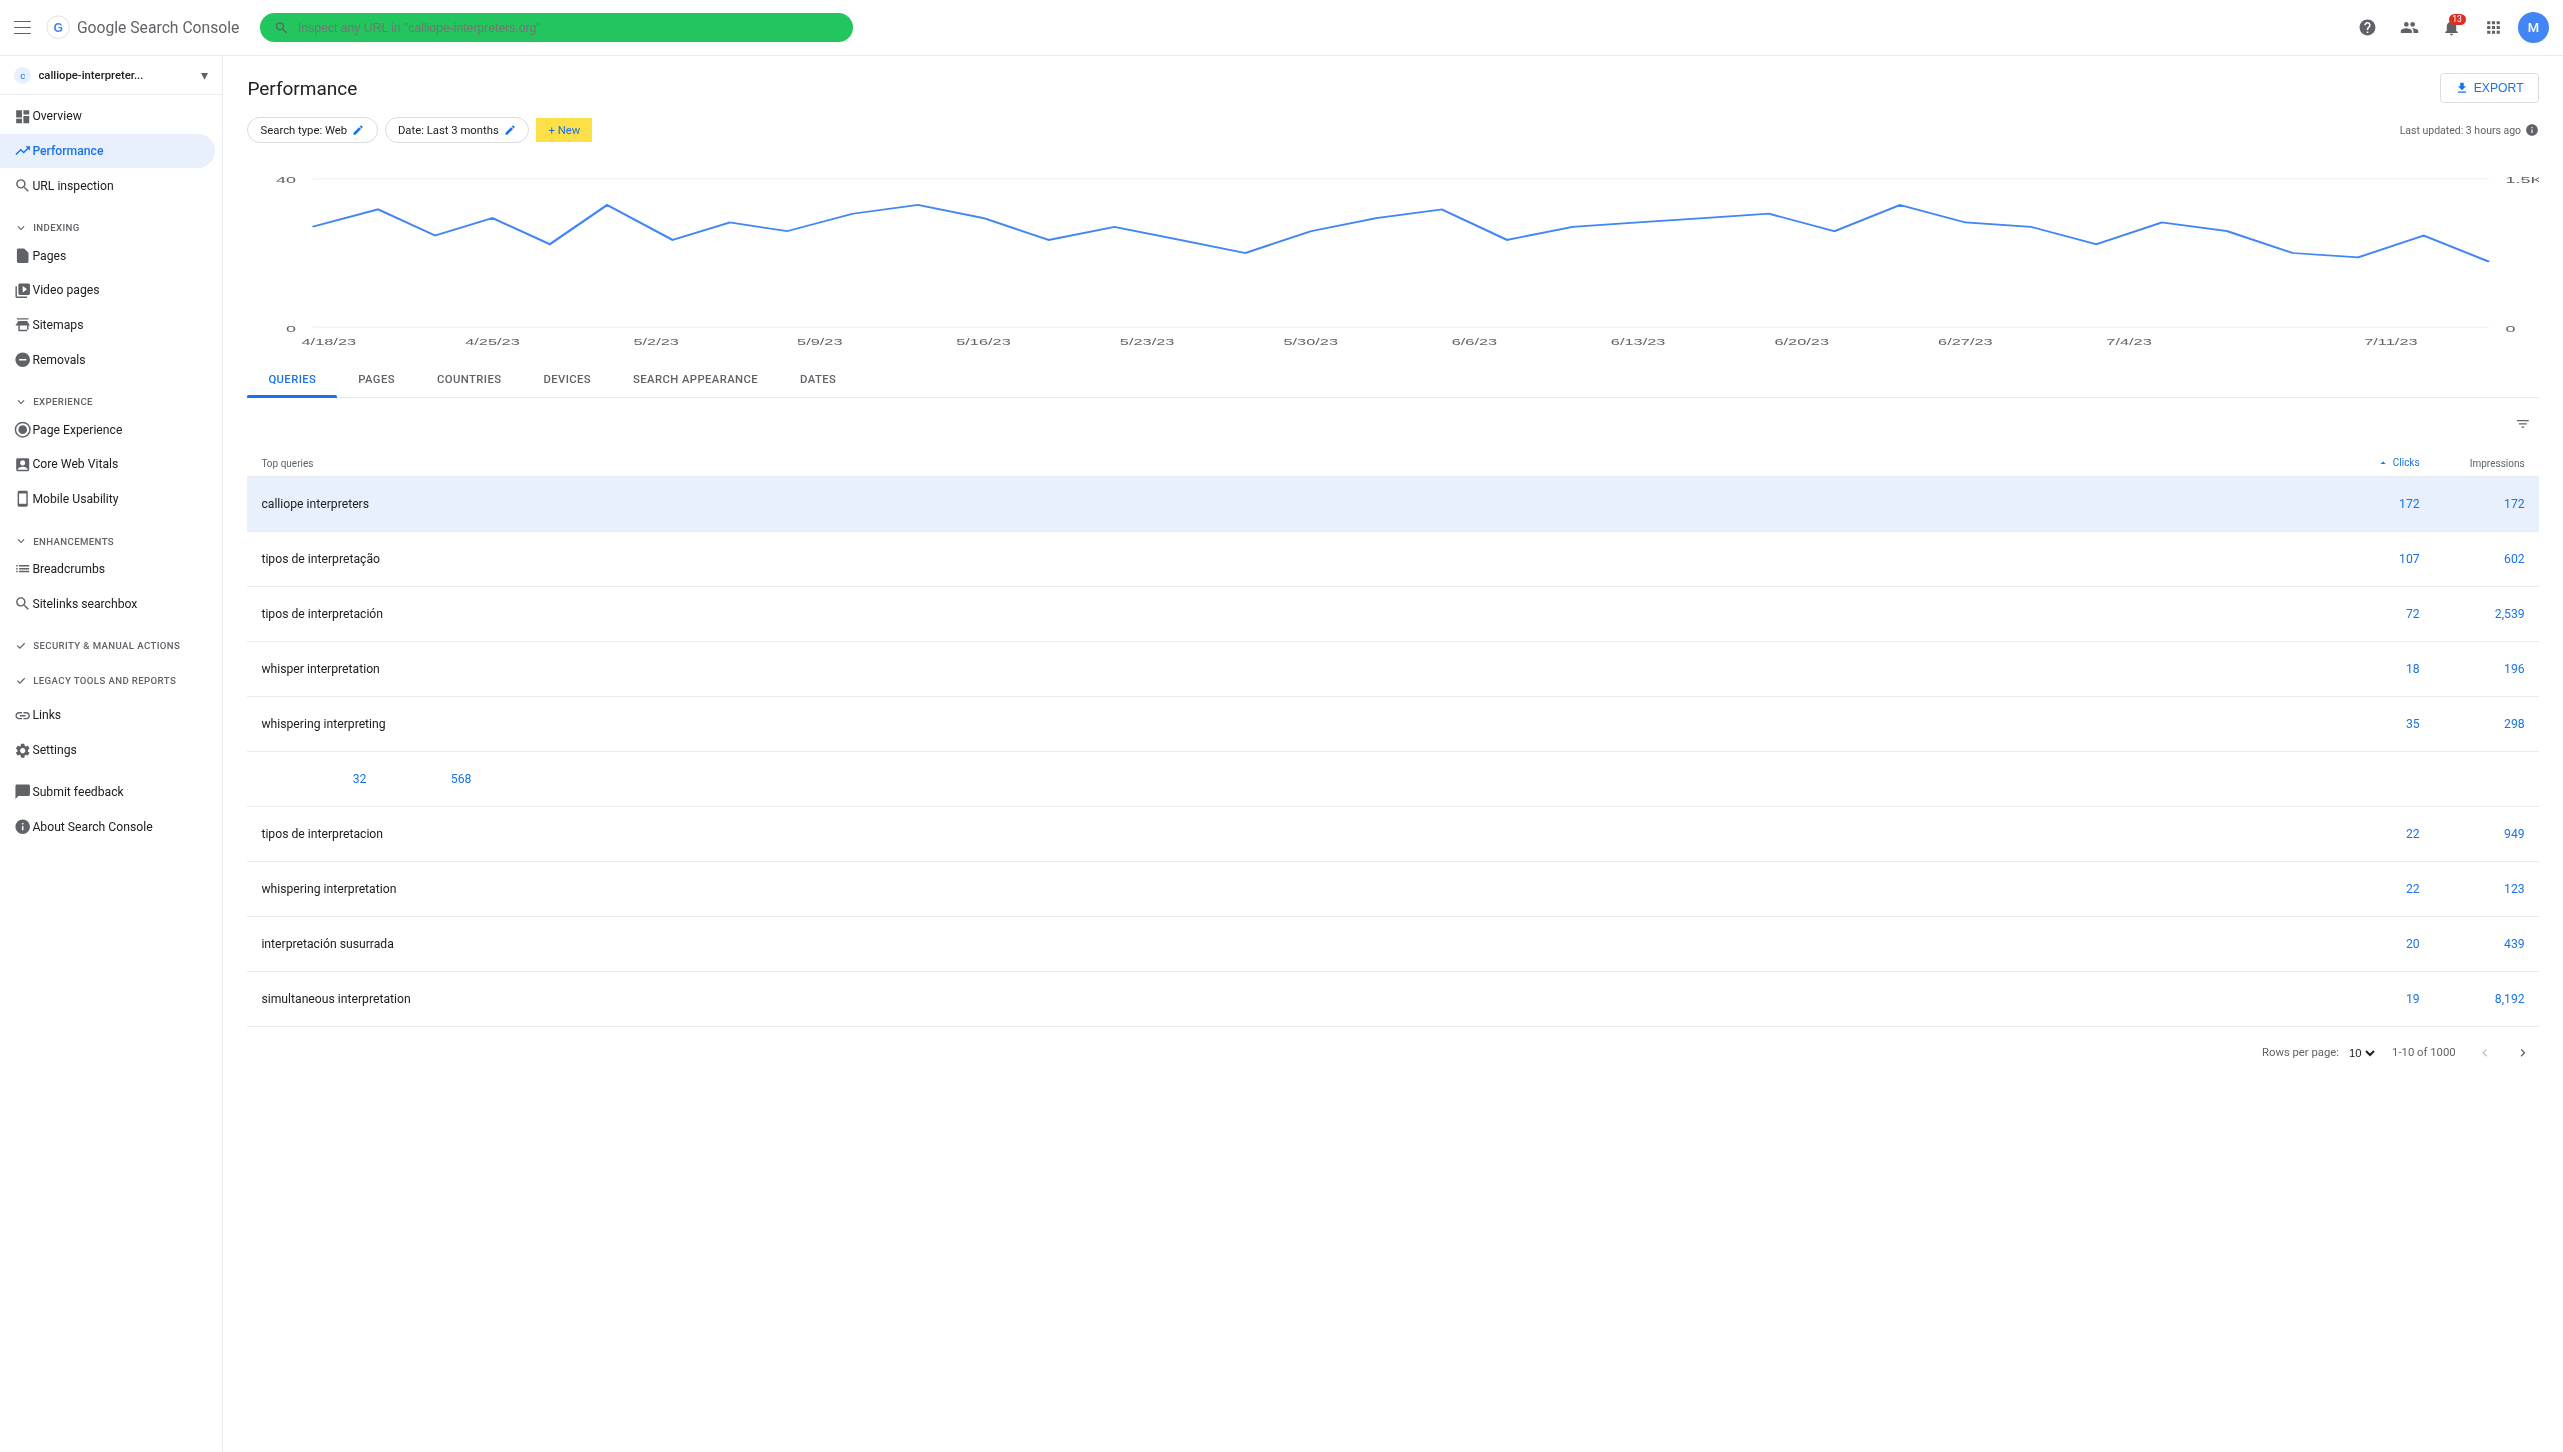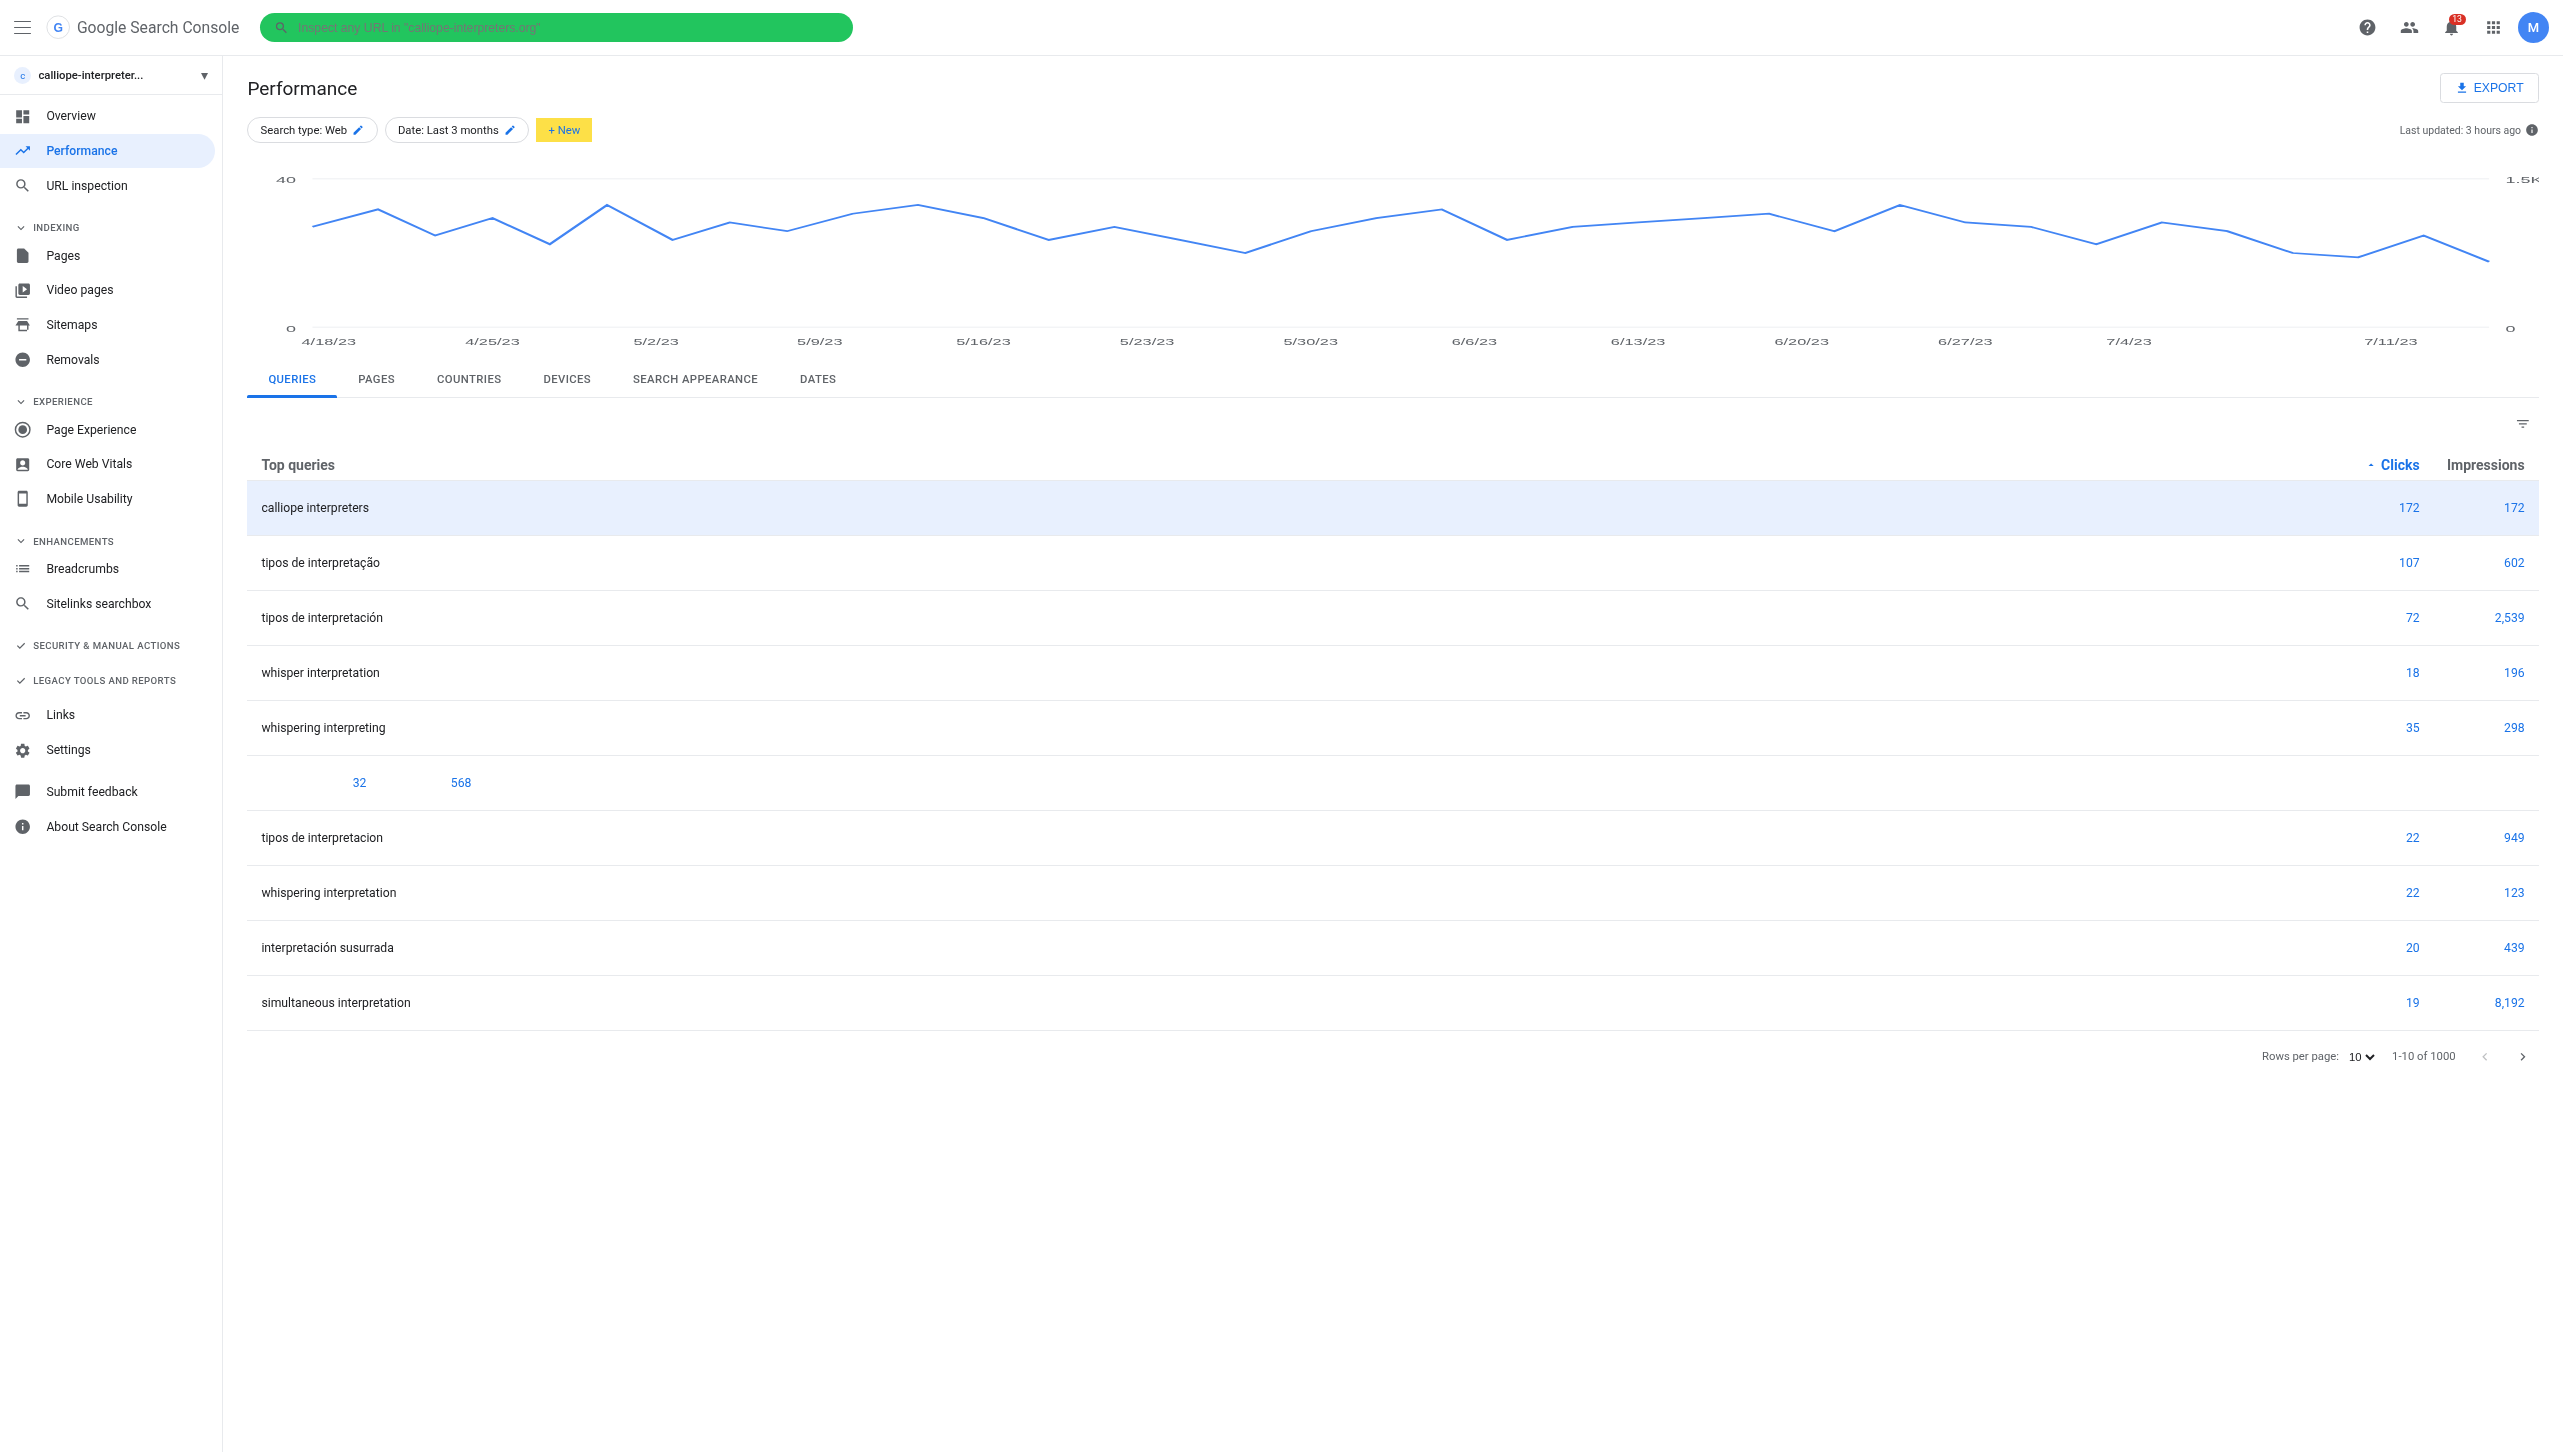--- a/index.html
+++ b/index.html
@@ -25,21 +25,21 @@
 
     
     .sidebar { width: 223px; flex-shrink: 0; overflow-y: auto; border-right: 0.9px solid #e8eaed; background: #fff; padding-bottom: 14px; }
     .property-selector { display: flex; align-items: center; gap: 7px; padding: 10.5px 14px; cursor: pointer; border-bottom: 0.9px solid #e8eaed; }
     .property-favicon { width: 17.4px; height: 17.4px; background: #e8f0fe; border-radius: 50%; display: flex; align-items: center; justify-content: center; font-size: 9.6px; color: #1a73e8; }
     .property-name { font-size: 11.3px; color: #202124; font-weight: 500; flex: 1; white-space: nowrap; overflow: hidden; text-overflow: ellipsis; }
     .property-arrow { font-size: 14px; color: #5f6368; }
 
     .nav-section { padding: 3.5px 0; }
     .nav-section-label { font-size: 9.6px; color: #5f6368; font-weight: 500; padding: 10.5px 14px 3.5px; text-transform: uppercase; letter-spacing: 0.4px; display: flex; align-items: center; gap: 5.2px; cursor: pointer; }
-    .nav-item { display: flex; align-items: center; gap: 15px; padding: 8.7px 14px; cursor: pointer; border-radius: 0 21px 21px 0; margin-right: 7px; color: #202124; font-size: 12.2px; }
+    .nav-item { display: flex; align-items: center; gap: 1px; padding: 8.7px 14px; cursor: pointer; border-radius: 0 21px 21px 0; margin-right: 7px; color: #202124; font-size: 12.2px; }
     .nav-item.active { background: #e8f0fe; color: #1a73e8; font-weight: 500; }
     .nav-item-icon { width: 17.4px; height: 17.4px; display: flex; align-items: center; justify-content: center; flex-shrink: 0; }
 
     
     .main { flex: 1; overflow-y: auto; background: #fff; }
     .main-header { display: flex; align-items: center; justify-content: space-between; padding: 17.4px 24.4px 14px; }
     .main-title { font-size: 19px; font-weight: 400; color: #202124; }
     .export-btn { display: flex; align-items: center; gap: 5.2px; padding: 7px 14px; border: 0.9px solid #dadce0; border-radius: 3.5px; cursor: pointer; font-size: 12.2px; color: #1a73e8; background: #fff; }
 
     
@@ -56,21 +56,21 @@
     
     .tabs { display: flex; border-bottom: 0.9px solid #e8eaed; margin: 0 24.4px; padding-top: 14px; }
     .tab { padding: 10.5px 21px; cursor: pointer; font-size: 11.3px; color: #5f6368; font-weight: 500; letter-spacing: 0.4px; text-transform: uppercase; position: relative; }
     .tab.active { color: #1a73e8; }
     .tab.active::after { content: ''; position: absolute; bottom: -0.9px; left: 0; right: 0; height: 2.6px; background: #1a73e8; border-radius: 1.7px 1.7px 0 0; }
 
     
     .table-section { padding: 0 24.4px; }
     .table-toolbar { display: flex; justify-content: flex-end; padding: 10.5px 0; }
     .table-filter-icon { width: 31px; height: 31px; display: flex; align-items: center; justify-content: center; cursor: pointer; border-radius: 50%; }
-    .table-header { display: flex; align-items: flex-end; padding: 7px 14px 7px 14px; border-bottom: 0.9px solid #e8eaed; color: #5f6368; font-size: 14px; font-weight: 700; }
+    .table-header { display: flex; align-items: flex-end; padding: 7px 14px 7px 14px; border-bottom: 0.9px solid #e8eaed; color: #5f6368; font-size: 10px; font-weight: 400; }
     .th-query { flex: 1; color: #5f6368; }
     .th-clicks { width: 105px; text-align: right; color: #1a73e8; display: flex; align-items: center; justify-content: flex-end; gap: 3.5px; cursor: pointer; }
     .th-impressions { width: 105px; text-align: right; color: #5f6368; }
     
     .table-row { display: flex; align-items: center; padding: 20px 14px; border-bottom: 0.9px solid #e8eaed; font-size: 12.2px; }
     .table-row.selected { background: #e8f0fe; }
     .td-query { flex: 1; color: #202124; }
     .td-clicks { width: 105px; text-align: right; color: #1a73e8; }
     .td-impressions { width: 105px; text-align: right; color: #1a73e8; }
 

